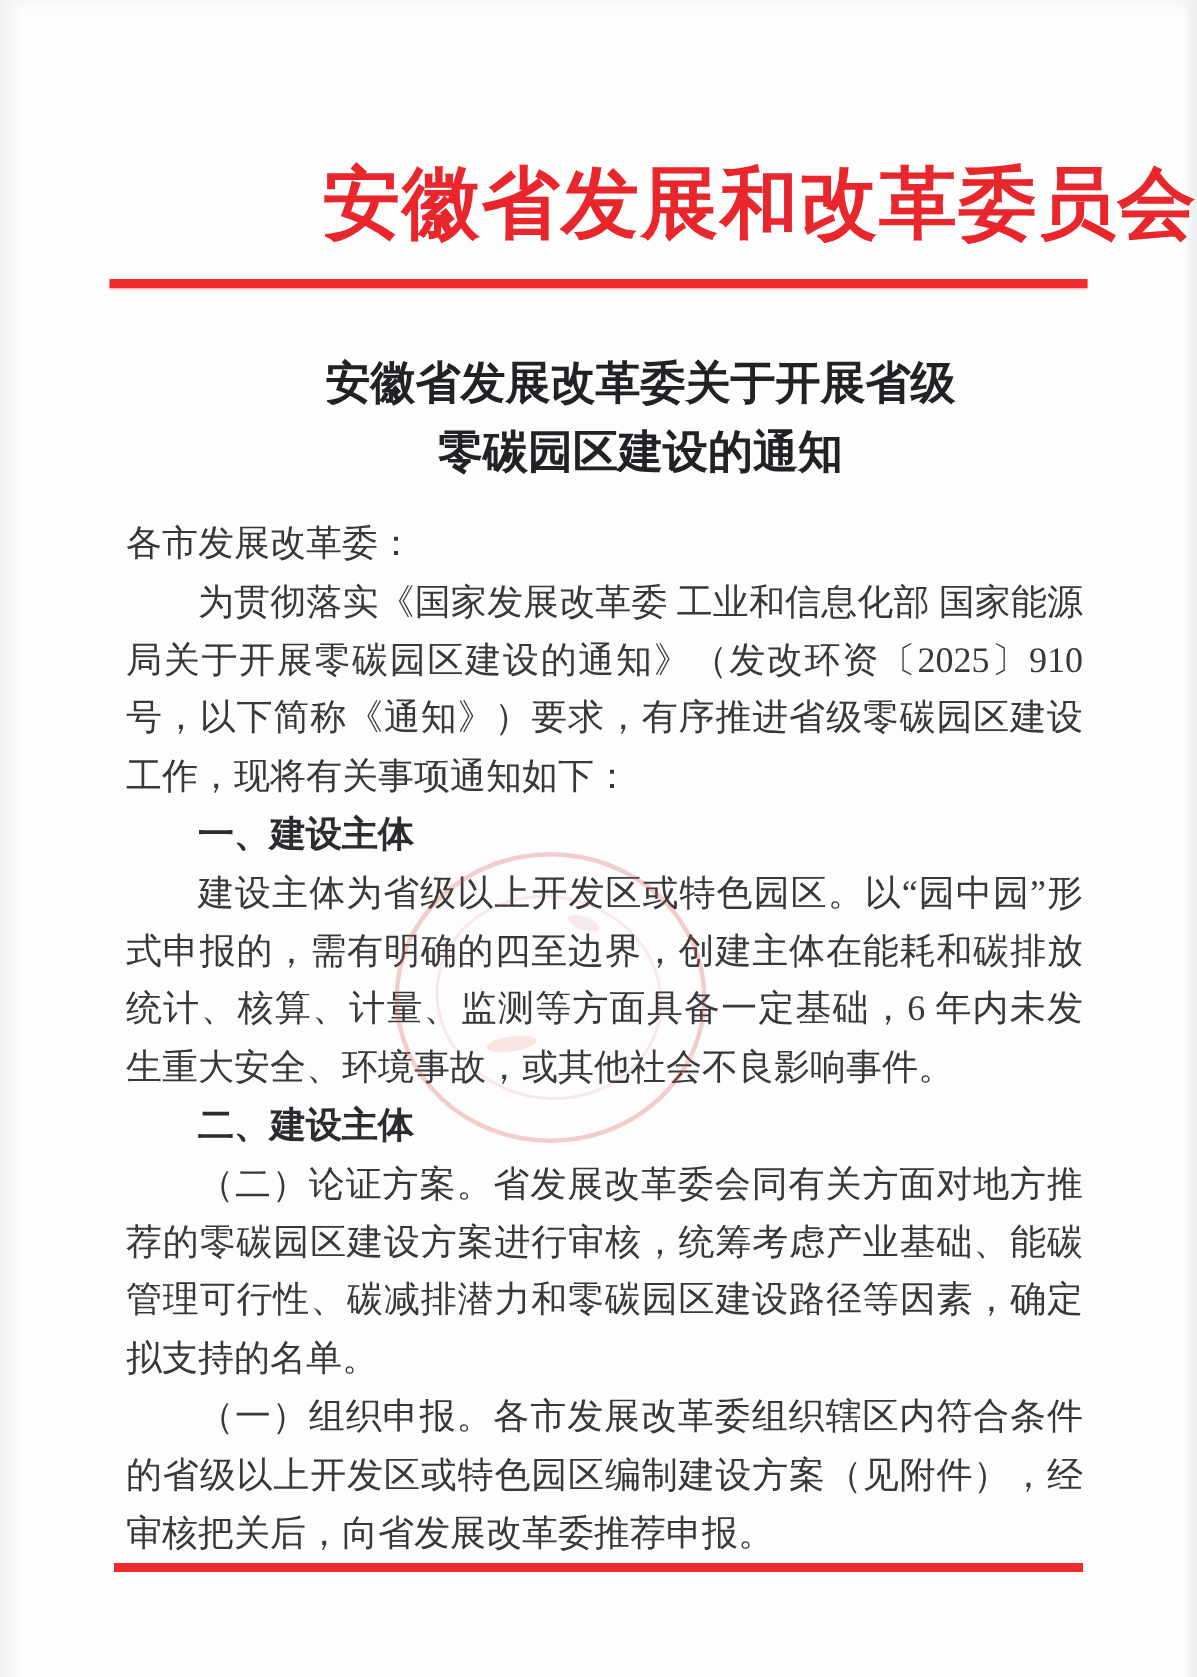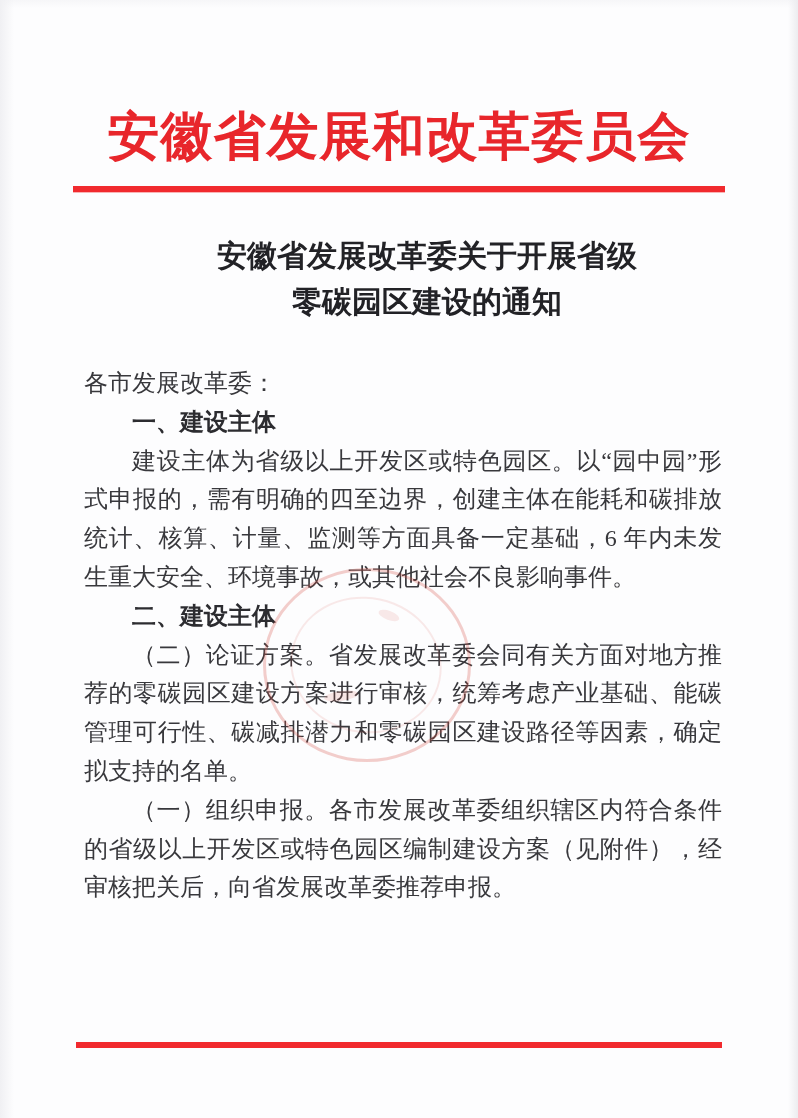--- a/index.html
+++ b/index.html
@@ -19,21 +19,21 @@
       linear-gradient(270deg, #ececef 0px, rgba(253,253,254,0) 10px),
       linear-gradient(180deg, #f6f6f8 0px, rgba(253,253,254,0) 8px),
       #fdfdfe;
     font-family: "Liberation Serif", "DejaVu Serif", serif;
   }
   .letterhead {
     position: absolute;
     top: 96px;
     left: 0;
     width: 100%;
-    text-align: center;
+    text-align: right;
     font-size: 52px;
     line-height: 82px;
     font-weight: 700;
     letter-spacing: 1px;
     color: #e8262b;
     font-family: "Liberation Serif", "DejaVu Serif", serif;
     white-space: nowrap;
   }
   .rule-top {
     position: absolute;
@@ -52,21 +52,21 @@
     text-align: center;
     font-size: 30px;
     line-height: 46px;
     font-weight: 700;
     color: #222226;
     font-family: "Liberation Serif", "DejaVu Serif", serif;
     margin-left: 28px;
   }
   .body-text {
     position: absolute;
-    top: 364px;
+    top: 344px;
     left: 84px;
     width: 638px;
     font-size: 24px;
     line-height: 38.8px;
     color: #38383c;
     text-align: justify;
   }
   .body-text p {
     margin: 0;
     padding: 0;
@@ -138,20 +138,21 @@
 
   <div class="rule-top"></div>
 
   <div class="doc-title">
     <div>安徽省发展改革委关于开展省级</div>
     <div>零碳园区建设的通知</div>
   </div>
 
   <div class="body-text">
     <p>各市发展改革委：</p>
+    <p class="indent">为贯彻落实《国家发展改革委 工业和信息化部 国家能源局关于开展零碳园区建设的通知》（发改环资〔2025〕910 号，以下简称《通知》）要求，有序推进省级零碳园区建设工作，现将有关事项通知如下：</p>
     <p class="section-heading">一、建设主体</p>
     <p class="indent">建设主体为省级以上开发区或特色园区。以“园中园”形式申报的，需有明确的四至边界，创建主体在能耗和碳排放统计、核算、计量、监测等方面具备一定基础，6 年内未发生重大安全、环境事故，或其他社会不良影响事件。</p>
     <p class="section-heading">二、建设主体</p>
     <p class="indent">（二）论证方案。省发展改革委会同有关方面对地方推荐的零碳园区建设方案进行审核，统筹考虑产业基础、能碳管理可行性、碳减排潜力和零碳园区建设路径等因素，确定拟支持的名单。</p>
     <p class="indent">（一）组织申报。各市发展改革委组织辖区内符合条件的省级以上开发区或特色园区编制建设方案（见附件），经审核把关后，向省发展改革委推荐申报。</p>
   </div>
 
   <div class="seal">
     <div class="seal-inner"></div>
     <div class="seal-blob-1"></div>

